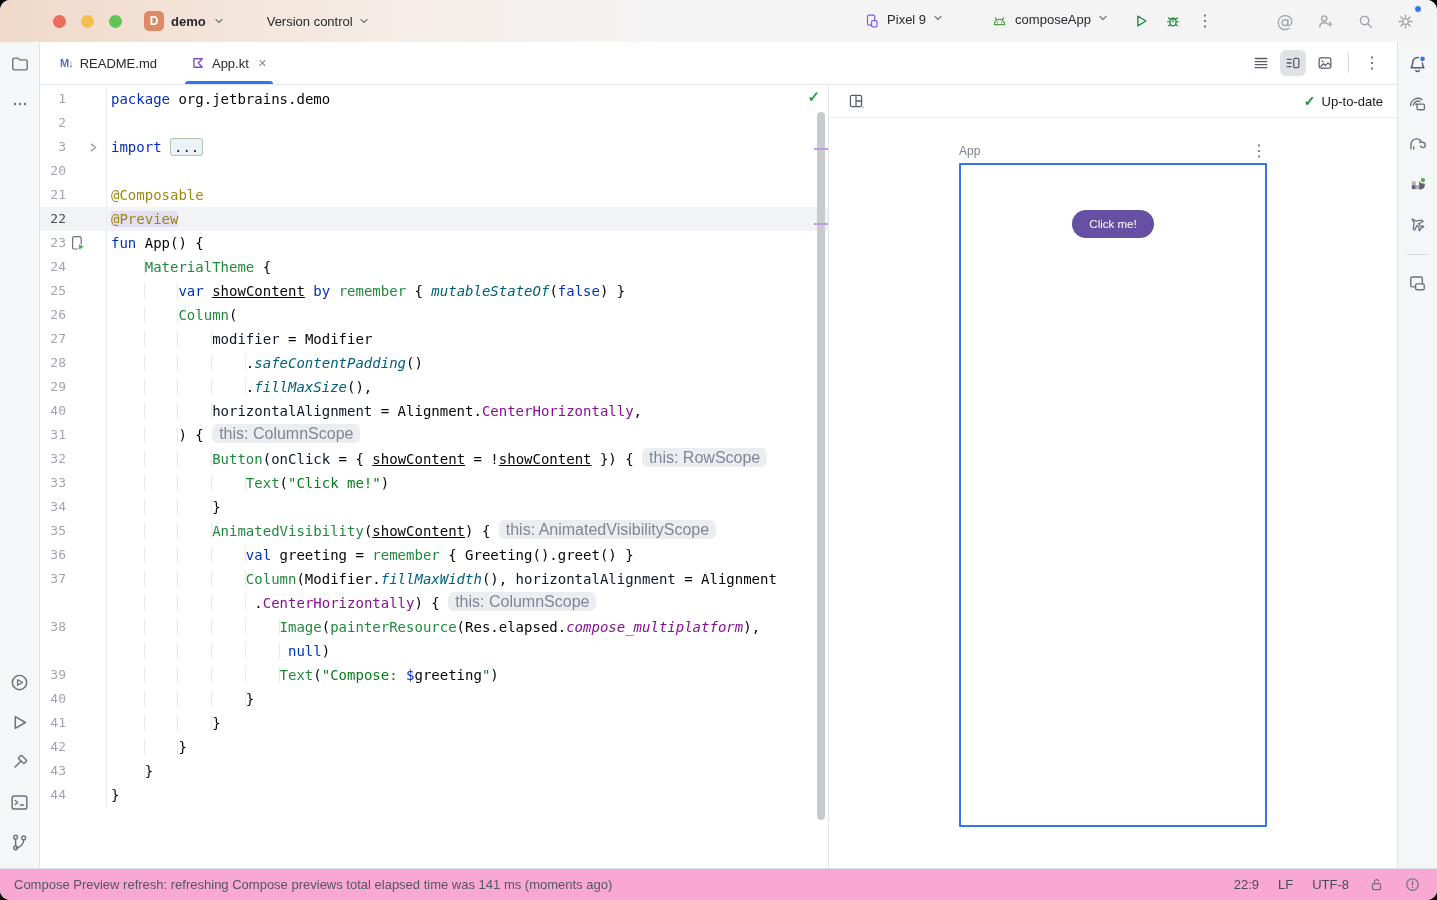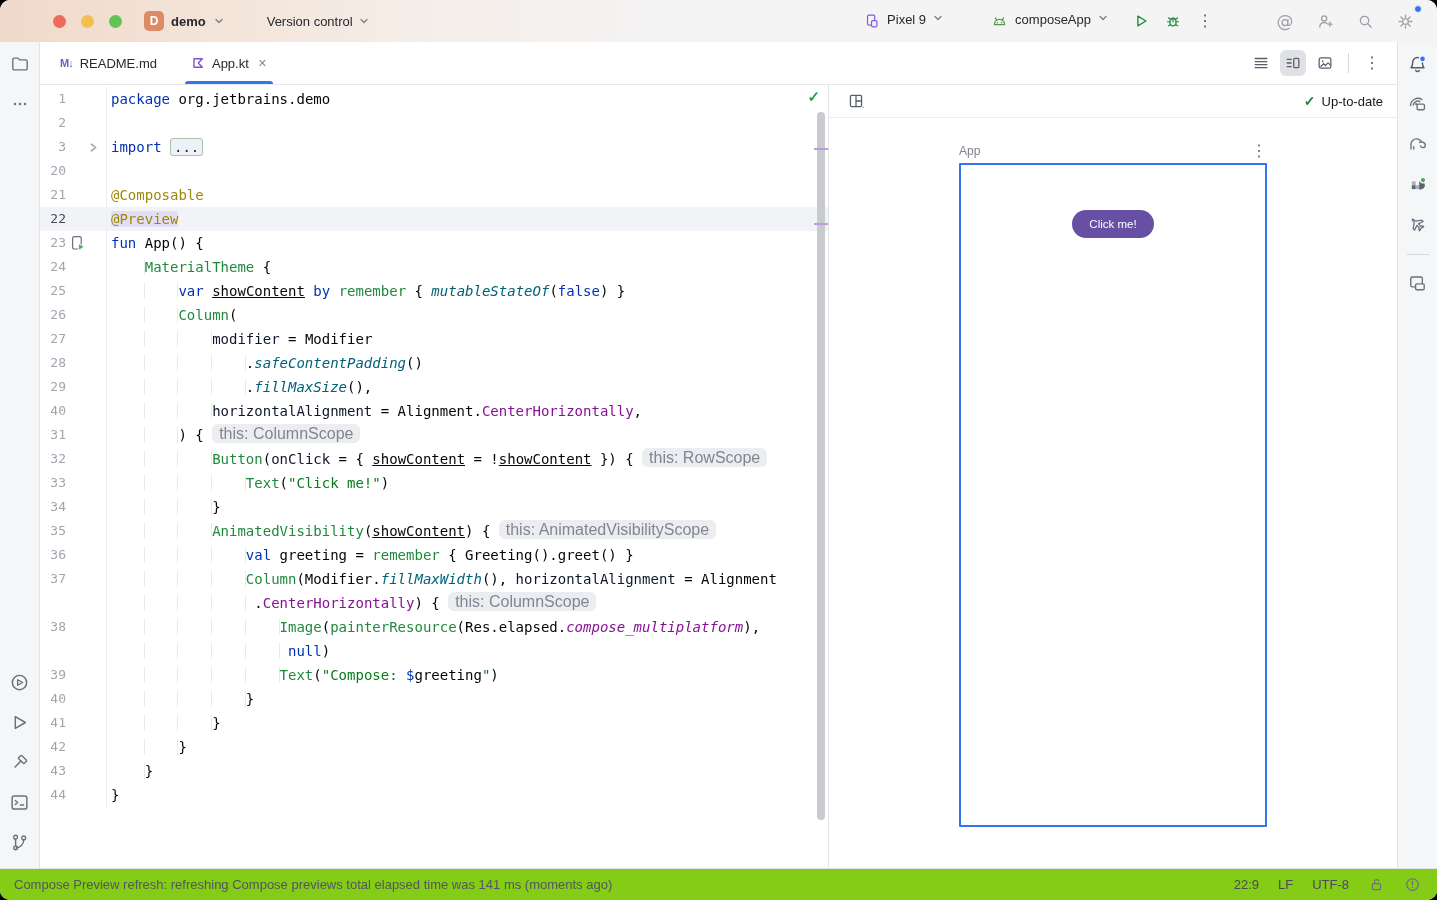--- a/index.html
+++ b/index.html
@@ -100,21 +100,21 @@
   .pv-col{ position:absolute; left:130px; top:23px; width:308px; }
   .pv-head{ display:flex; align-items:center; justify-content:space-between; height:20px; }
   .pv-app-label{ font-size:12px; color:#7F828B; }
   .pv-frame{ margin-top:2px; height:664px; border:2px solid #3574F0; background:#fff; border-radius:1px;
              display:flex; flex-direction:column; align-items:center; }
   .pv-button{ margin-top:45px; height:28px; padding:0 17px; border:none; border-radius:14px;
               background:#6750A4; color:#fff; font-size:11.5px; font-weight:500;
               font-family:"Liberation Sans",sans-serif; }
 
   
-  .statusbar{ flex:0 0 32px; background:#84cc16; border-top:1px solid #E1E2E6; display:flex;
+  .statusbar{ flex:0 0 32px; background:#f9a8d4; border-top:1px solid #E1E2E6; display:flex;
               align-items:center; font-size:13px; color:#54565E; padding:0 16px 0 14px; }
   .sb-right{ margin-left:auto; display:flex; align-items:center; gap:19px; color:#494B57;justify-content:center; }
   svg{ display:block; }
 </style>
 </head>
 <body>
 
 <div class="window" data-name="ide-window">
 
   <header class="titlebar" data-name="titlebar">

